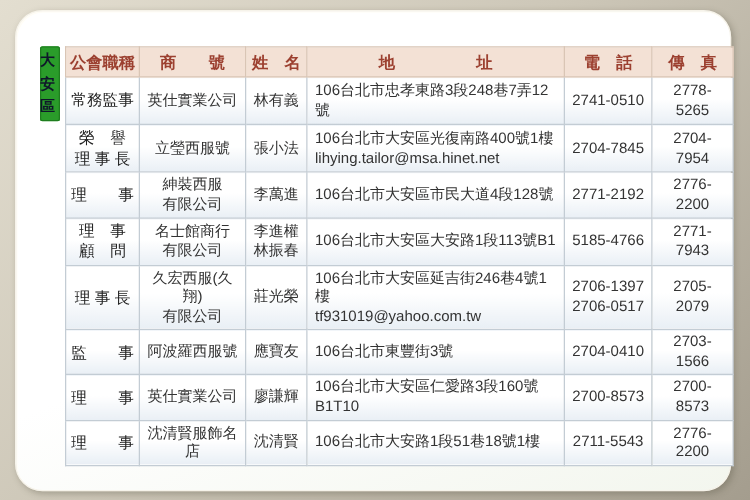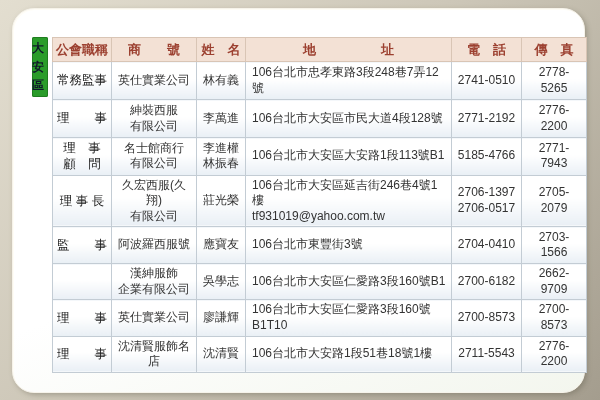--- a/index.html
+++ b/index.html
@@ -65,20 +65,30 @@
       <tbody>
         <tr>
           <td class="c-title">常務監事</td>
           <td class="c-company">英仕實業公司</td>
           <td class="c-name">林有義</td>
           <td class="c-address">106台北市忠孝東路3段248巷7弄12號</td>
           <td class="c-phone">2741-0510</td>
           <td class="c-fax">2778-5265</td>
         </tr>
         <tr>
+          <td class="c-title">榮　譽
+理 事 長</td>
+          <td class="c-company">立瑩西服號</td>
+          <td class="c-name">張小法</td>
+          <td class="c-address">106台北市大安區光復南路400號1樓
+lihying.tailor@msa.hinet.net</td>
+          <td class="c-phone">2704-7845</td>
+          <td class="c-fax">2704-7954</td>
+        </tr>
+        <tr>
           <td class="c-title">理　　事</td>
           <td class="c-company">紳裝西服
 有限公司</td>
           <td class="c-name">李萬進</td>
           <td class="c-address">106台北市大安區市民大道4段128號</td>
           <td class="c-phone">2771-2192</td>
           <td class="c-fax">2776-2200</td>
         </tr>
         <tr>
           <td class="c-title">理　事
@@ -104,29 +114,20 @@
         </tr>
         <tr>
           <td class="c-title">監　　事</td>
           <td class="c-company">阿波羅西服號</td>
           <td class="c-name">應寶友</td>
           <td class="c-address">106台北市東豐街3號</td>
           <td class="c-phone">2704-0410</td>
           <td class="c-fax">2703-1566</td>
         </tr>
         <tr>
-          <td class="c-title"></td>
-          <td class="c-company">漢紳服飾
-企業有限公司</td>
-          <td class="c-name">吳學志</td>
-          <td class="c-address">106台北市大安區仁愛路3段160號B1</td>
-          <td class="c-phone">2700-6182</td>
-          <td class="c-fax">2662-9709</td>
-        </tr>
-        <tr>
           <td class="c-title">理　　事</td>
           <td class="c-company">英仕實業公司</td>
           <td class="c-name">廖謙輝</td>
           <td class="c-address">106台北市大安區仁愛路3段160號 B1T10</td>
           <td class="c-phone">2700-8573</td>
           <td class="c-fax">2700-8573</td>
         </tr>
         <tr>
           <td class="c-title">理　　事</td>
           <td class="c-company">沈清賢服飾名店</td>

